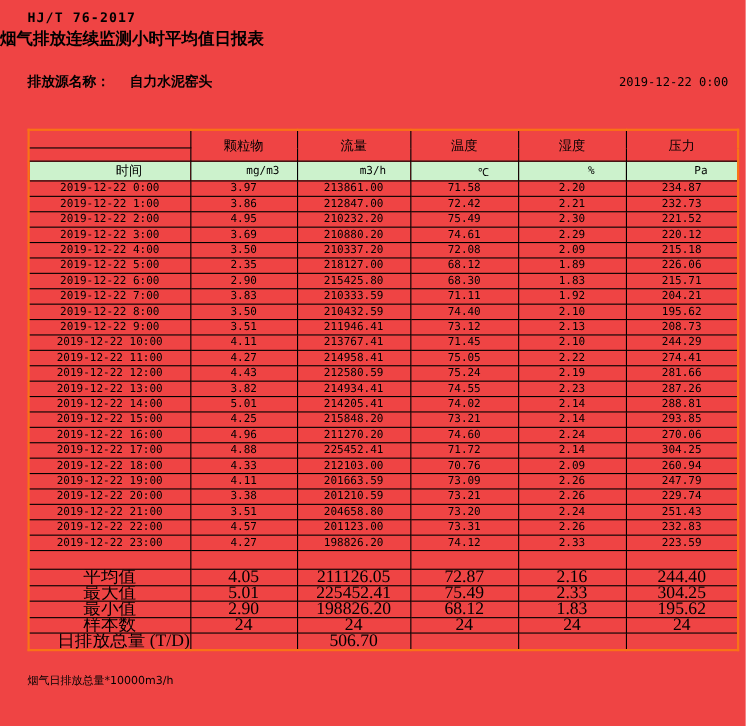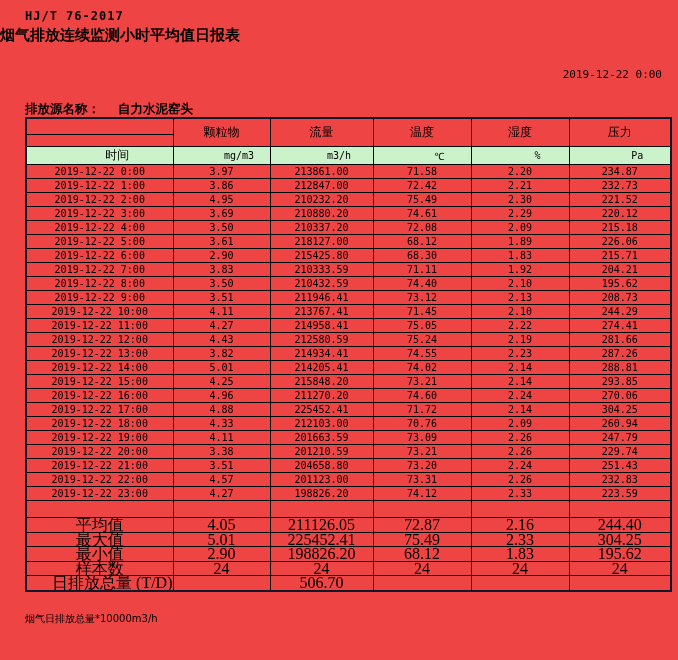--- a/index.html
+++ b/index.html
@@ -8,30 +8,30 @@
     font-family:"DejaVu Sans","Liberation Sans",sans-serif;color:#000;
   }
   .standard{
     position:absolute;left:25px;top:9px;font-size:12px;font-weight:bold;
     font-family:"DejaVu Sans Mono",monospace;letter-spacing:1px;
   }
   .title{
     position:absolute;left:0;top:26px;width:100%;
     font-size:15px;font-weight:bold;
   }
-  .source-row{position:absolute;left:25px;top:66px;font-size:12.5px;font-weight:bold;margin-top:35px;}
+  .source-row{position:absolute;left:25px;top:66px;font-size:12.5px;font-weight:bold;}
   .source-row .name{margin-left:18px;}
   .report-date{
     position:absolute;right:16px;top:68px;font-size:11px;
     font-family:"DejaVu Sans Mono",monospace;
   }
   table{
     position:absolute;left:25px;top:117px;
     border-collapse:collapse;table-layout:fixed;width:645px;
-    border:2px solid #0f172a;
+    border:2px solid #f97316;
   }
   td,th{
     border:1px solid #000;text-align:center;vertical-align:middle;
     padding:0;overflow:hidden;white-space:nowrap;
     font-family:"DejaVu Sans Mono",monospace;font-weight:normal;
   }
   tr.h1 td,tr.h1 th{height:15px;font-size:12px;}
   tr.h2 td{height:11px;}
   tr.unit-row td{
     height:15px;background:var(--green,#ccf2cc);font-size:10px;padding-left:35px;
@@ -133,21 +133,21 @@
         <tr>
           <td>2019-12-22  4:00</td>
           <td>3.50</td>
           <td>210337.20</td>
           <td>72.08</td>
           <td>2.09</td>
           <td>215.18</td>
         </tr>
         <tr>
           <td>2019-12-22  5:00</td>
-          <td>3.61</td>
+          <td>2.35</td>
           <td>218127.00</td>
           <td>68.12</td>
           <td>1.89</td>
           <td>226.06</td>
         </tr>
         <tr>
           <td>2019-12-22  6:00</td>
           <td>2.90</td>
           <td>215425.80</td>
           <td>68.30</td>

